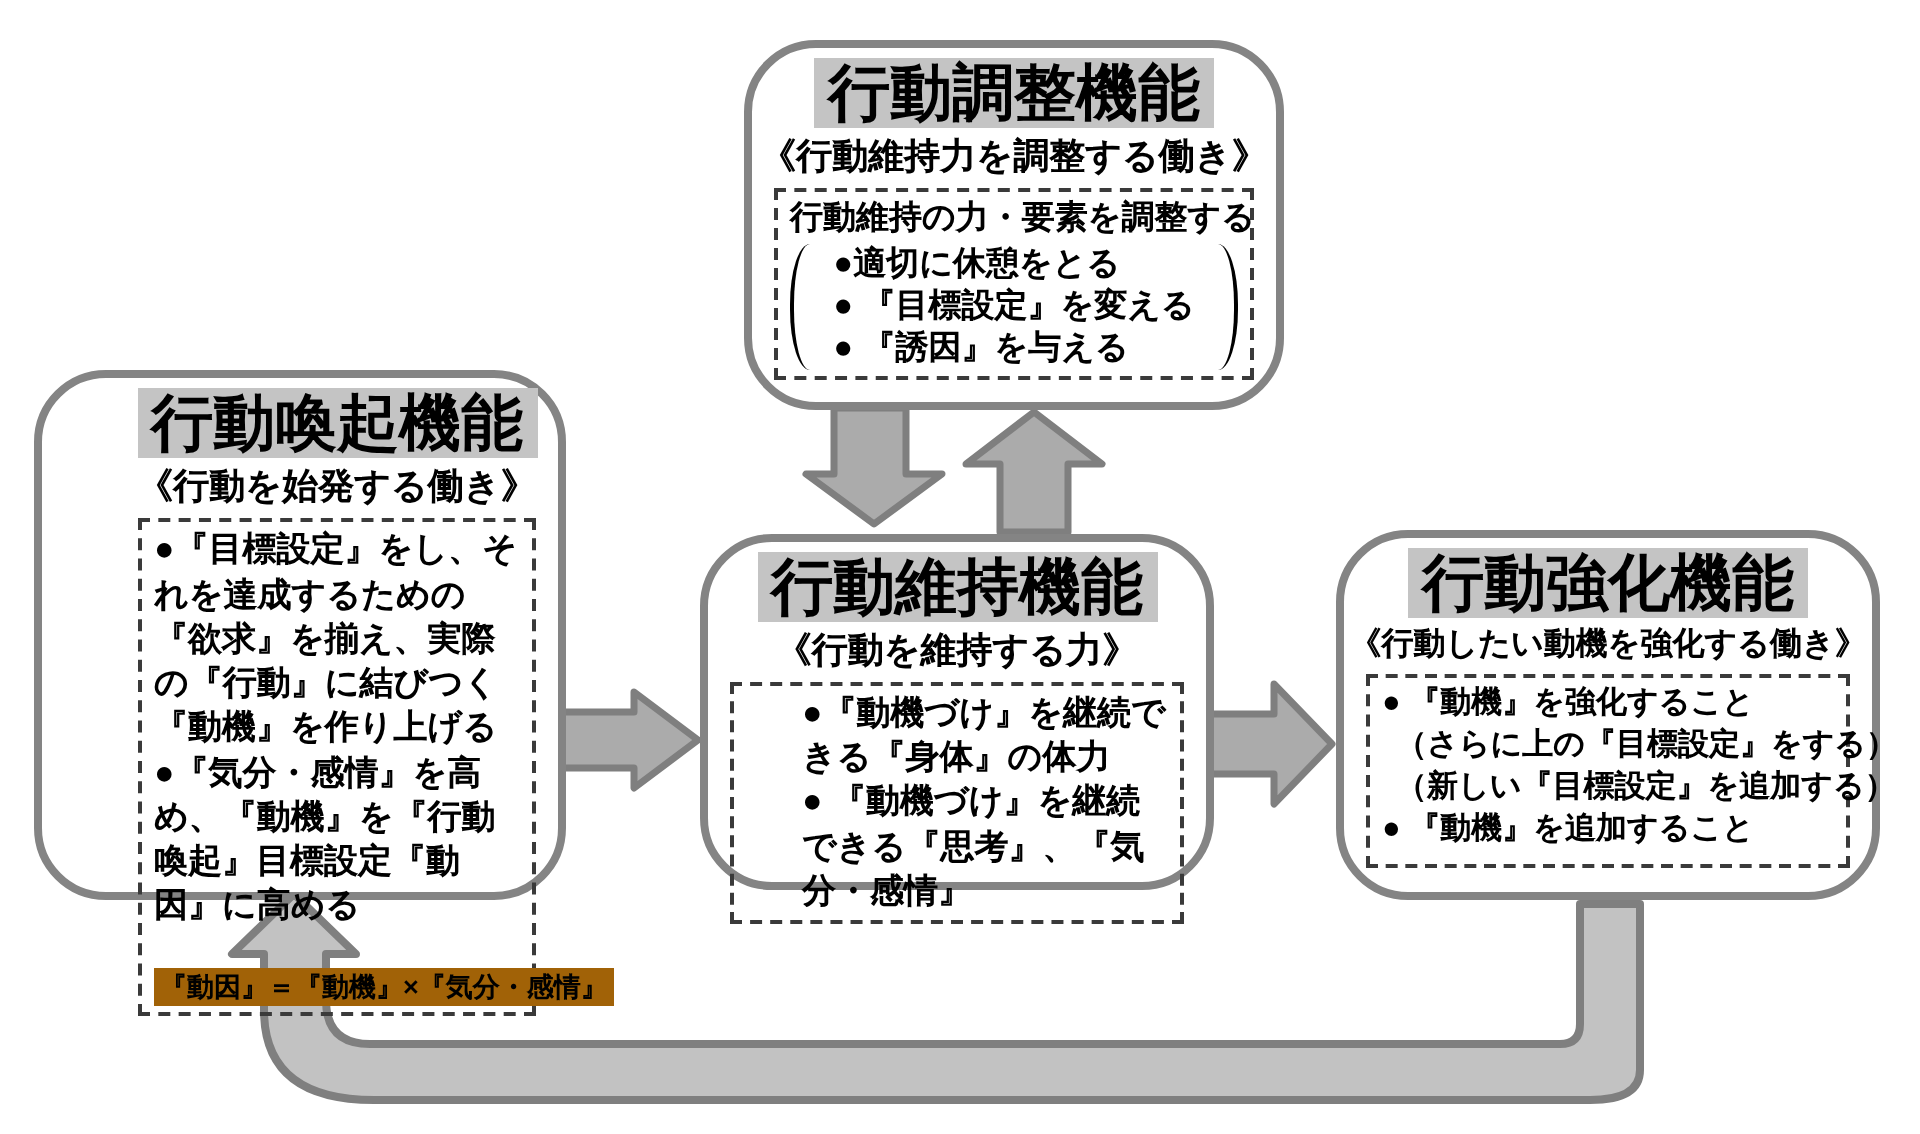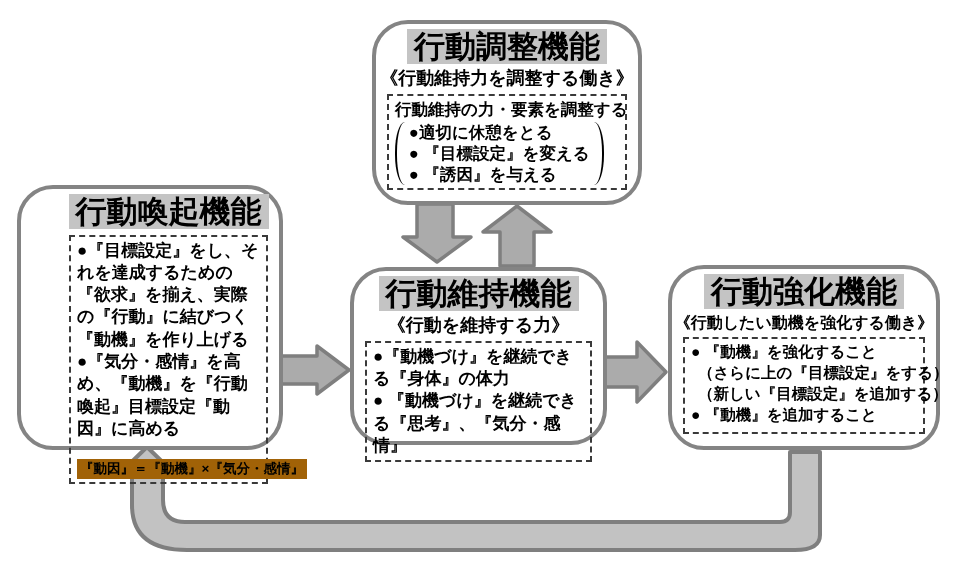--- a/index.html
+++ b/index.html
@@ -20,33 +20,33 @@
   .btitle{font-weight:bold;font-size:31px;line-height:1.15;margin-top:5px;white-space:nowrap;}
   .btitle .hl{background:#c4c4c4;padding:0 7px;}
   .bsub{font-weight:bold;font-size:18px;line-height:1.2;margin-top:3px;white-space:nowrap;}
   .bsub-small{font-size:16px;}
   .dashed{
     border:2px dashed #3a3a3a;box-sizing:border-box;
     margin:5px 11px 12px;align-self:stretch;flex:1;
     padding:3px 6px;font-weight:bold;font-size:17px;line-height:1.31;text-align:left;
   }
   .heading{font-size:16.5px;text-align:right;white-space:nowrap;}
-  .paren-row{display:flex;align-items:stretch;justify-content:flex-start;margin-top:1px;}
+  .paren-row{display:flex;align-items:stretch;justify-content:space-between;margin-top:1px;}
   .brace{width:10px;flex:0 0 10px;}
   .brace-l{border-left:2.5px solid #000;border-top-left-radius:10px 30px;border-bottom-left-radius:10px 30px;margin-right:2px;}
   .brace-r{border-right:2.5px solid #000;border-top-right-radius:10px 30px;border-bottom-right-radius:10px 30px;margin-left:2px;}
   .blist div{white-space:nowrap;font-size:16.5px;line-height:1.28;}
   .para{margin:0;}
   .formula{
     background:#a16207;font-size:13.5px;white-space:nowrap;
     padding:1px 3px;margin-top:19px;display:block;width:fit-content;
   }
   .rline{white-space:nowrap;font-size:15.5px;line-height:1.35;}
   .rline.indent{padding-left:7px;}
-  .mline{font-size:17px;line-height:1.3;}
+  .mline{font-size:17px;line-height:1.3;margin-left:28px;}
 </style>
 </head>
 <body>
 
 <div class="canvas">
 
   <svg class="arrows" width="960" height="567" viewBox="0 0 960 567">
 
     <path d="M 790 452 L 790 512 Q 790 522 780 522 L 185 522 Q 163 522 163 500
          L 163 477 L 178 477 L 147 447 L 116 477 L 132 477 L 132 505
@@ -77,20 +77,21 @@
         </div>
         <div class="brace brace-r"></div>
       </div>
     </div>
   </div>
 
   <div class="fbox box-arouse">
     <div class="btitle">
       <span class="hl">行動喚起機能</span>
     </div>
+    <div class="bsub">《行動を始発する働き》</div>
     <div class="dashed">
       <p class="para">●『目標設定』をし、それを達成するための『欲求』を揃え、実際の『行動』に結びつく『動機』を作り上げる</p>
       <p class="para">●『気分・感情』を高め、『動機』を『行動喚起』目標設定『動因』に高める</p>
       <span class="formula">『動因』＝『動機』×『気分・感情』</span>
     </div>
   </div>
 
   <div class="fbox box-maintain">
     <div class="btitle">
       <span class="hl">行動維持機能</span>

